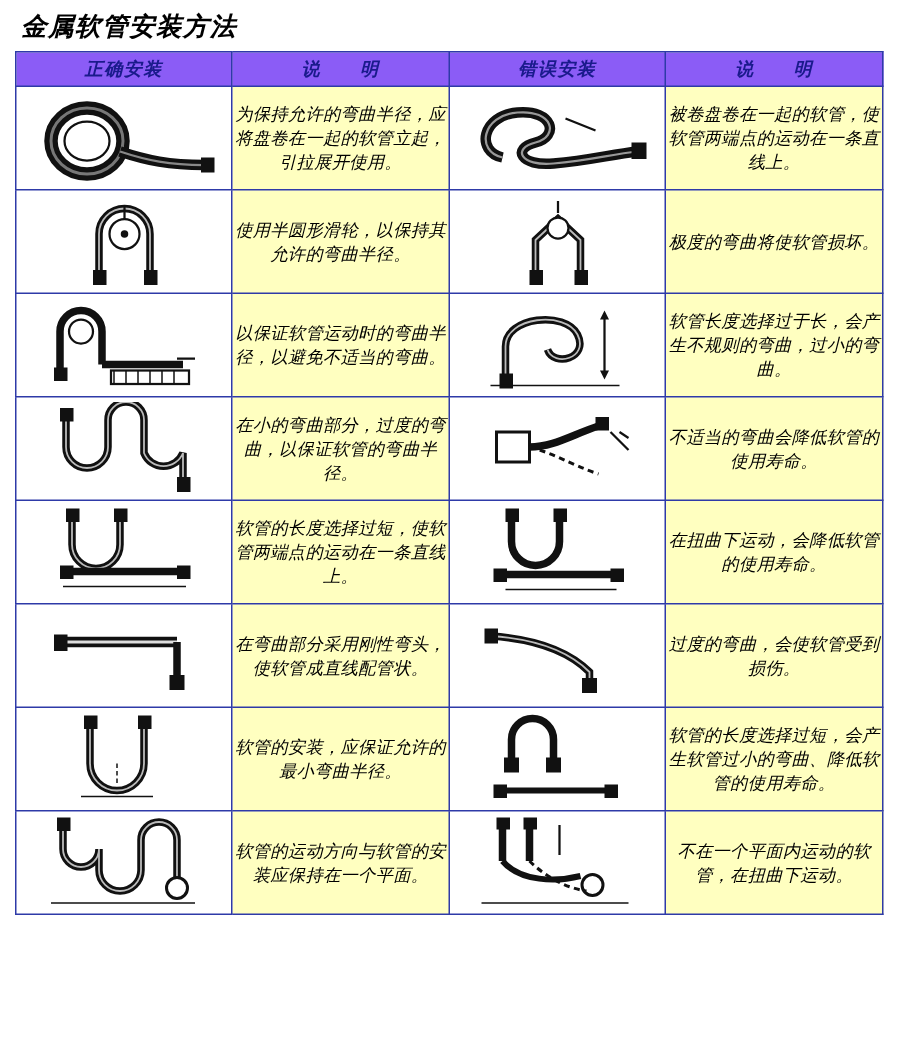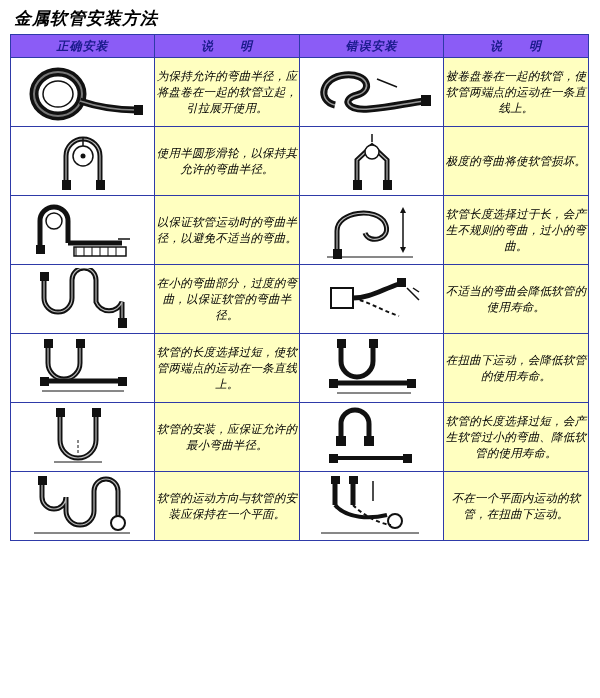--- a/index.html
+++ b/index.html
@@ -215,20 +215,41 @@
             <rect x="62" y="2" width="9" height="9" fill="#111"></rect>
             <path d="M26 46 L104 46" stroke="#111" stroke-width="5"></path>
             <rect x="22" y="42" width="9" height="9" fill="#111"></rect>
             <rect x="100" y="42" width="9" height="9" fill="#111"></rect>
             <path d="M30 56 L104 56" stroke="#111" stroke-width="1"></path>
           </svg>
         </td>
         <td class="txt-cell">在扭曲下运动，会降低软管的使用寿命。</td>
       </tr>
 
+      <tr>
+        <td class="img-cell">
+          <svg class="fig" width="130" height="62" viewBox="0 0 130 62">
+            <path d="M22 22 L100 22" stroke="#111" stroke-width="7"></path>
+            <path d="M22 22 L100 22" stroke="#ddd" stroke-width="2"></path>
+            <rect x="18" y="17" width="9" height="11" fill="#111"></rect>
+            <path d="M100 22 L100 48" stroke="#111" stroke-width="5"></path>
+            <rect x="95" y="44" width="10" height="10" fill="#111"></rect>
+          </svg>
+        </td>
+        <td class="txt-cell">在弯曲部分采用刚性弯头，使软管成直线配管状。</td>
+        <td class="img-cell">
+          <svg class="fig" width="130" height="62" viewBox="0 0 130 62">
+            <path d="M20 18 C50 20 72 28 86 42 L86 50" fill="none" stroke="#111" stroke-width="5"></path>
+            <path d="M20 18 C50 20 72 28 86 42 L86 50" fill="none" stroke="#bbb" stroke-width="1.2"></path>
+            <rect x="16" y="13" width="9" height="10" fill="#111"></rect>
+            <rect x="81" y="46" width="10" height="10" fill="#111"></rect>
+          </svg>
+        </td>
+        <td class="txt-cell">过度的弯曲，会使软管受到损伤。</td>
+      </tr>
 
       <tr>
         <td class="img-cell">
           <svg class="fig" width="130" height="62" viewBox="0 0 130 62">
             <path d="M42 6 L42 34 A18 18 0 0 0 78 34 L78 6" fill="none" stroke="#111" stroke-width="5"></path>
             <path d="M42 6 L42 34 A18 18 0 0 0 78 34 L78 6" fill="none" stroke="#bbb" stroke-width="1.2"></path>
             <rect x="38" y="2" width="9" height="9" fill="#111"></rect>
             <rect x="74" y="2" width="9" height="9" fill="#111"></rect>
             <path d="M60 34 L60 48" stroke="#111" stroke-width="1" stroke-dasharray="3 2"></path>
             <path d="M36 56 L84 56" stroke="#111" stroke-width="1"></path>

